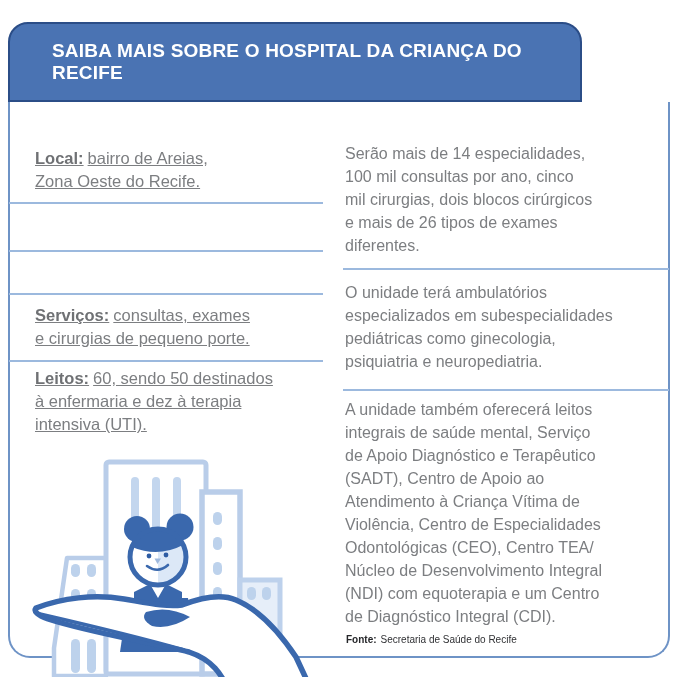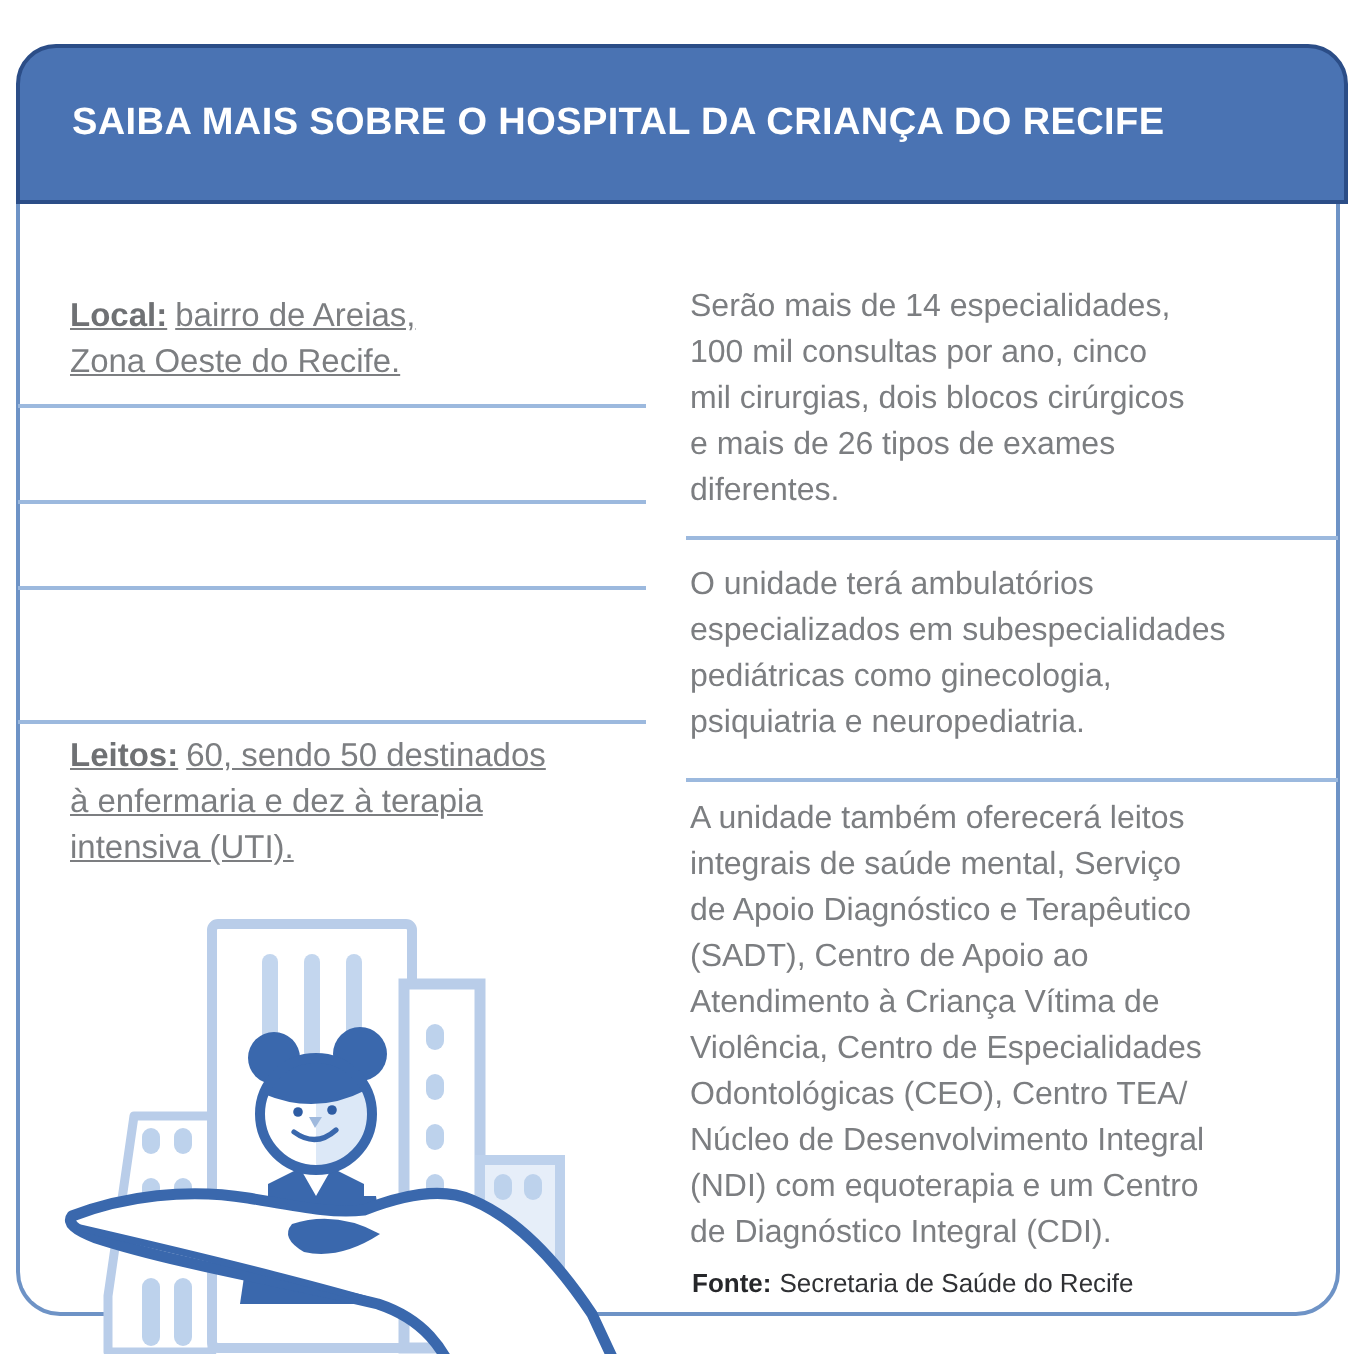--- a/index.html
+++ b/index.html
@@ -1,35 +1,35 @@
 <!DOCTYPE html>
 <html><head>
 <meta charset="utf-8">
 <style>
   html,body{margin:0;padding:0;background:#fff;}
   #stage{position:relative;width:677px;height:677px;background:#fff;overflow:hidden;
          font-family:"Liberation Sans",sans-serif;}
   
-  #hdr{position:absolute;left:8px;top:22px;width:666px;height:80px;box-sizing:border-box;
+  #hdr{position:absolute;left:8px;top:22px;width:574px;height:80px;box-sizing:border-box;
        background:#4a73b3;border:2px solid #2b4d87;border-radius:20px 20px 0 0;
-       display:flex;align-items:center;padding-left:26px;}
+       display:flex;align-items:center;padding-left:42px;}
   #hdr .title{color:#fff;font-weight:bold;font-size:19px;letter-spacing:.2px;}
   
   #card{position:absolute;left:8px;top:102px;width:662px;height:556px;box-sizing:border-box;
         border:2px solid #6e93c6;border-top:none;border-radius:0 0 22px 22px;background:#fff;}
   
   .sec{position:absolute;left:35px;width:300px;font-size:16.5px;line-height:23px;
        color:#7c7e81;white-space:pre-line;text-decoration:underline;}
   .sec b{color:#6f7174;margin-right:4px;}
   .div-l{position:absolute;left:9px;width:314px;height:2px;background:#9cb9de;}
   
   .para{position:absolute;left:345px;width:325px;font-size:16px;line-height:23px;
         color:#7c7e81;white-space:pre-line;}
   .div-r{position:absolute;left:343px;width:326px;height:2px;background:#9cb9de;}
-  .fonte{position:absolute;left:346px;top:634px;font-size:13px;color:#303134;}
+  .fonte{position:absolute;left:346px;top:634px;font-size:10px;color:#303134;}
   .fonte b{color:#26272a;margin-right:4px;}
   
   #illo{position:absolute;left:0;top:440px;width:340px;height:237px;z-index:3;}
 </style>
 </head>
 <body>
 
 <div id="stage">
 
   <div id="hdr">
@@ -39,20 +39,22 @@
   <div id="card"></div>
 
   <div class="sec" style="top:147px"><b>Local:</b><span>bairro de Areias,
 Zona Oeste do Recife.</span></div>
   <div class="div-l" style="top:202px"></div>
 
   <div class="div-l" style="top:250px"></div>
 
   <div class="div-l" style="top:293px"></div>
 
+  <div class="sec" style="top:304px"><b>Serviços:</b><span>consultas, exames
+e cirurgias de pequeno porte.</span></div>
   <div class="div-l" style="top:360px"></div>
 
   <div class="sec" style="top:367px"><b>Leitos:</b><span>60, sendo 50 destinados
 à enfermaria e dez à terapia
 intensiva (UTI).</span></div>
 
   <div class="para" style="top:142px">Serão mais de 14 especialidades,
 100 mil consultas por ano, cinco
 mil cirurgias, dois blocos cirúrgicos
 e mais de 26 tipos de exames

